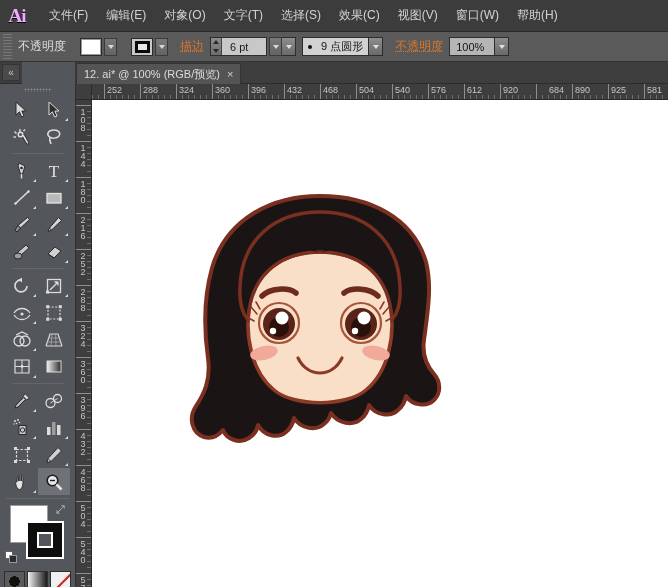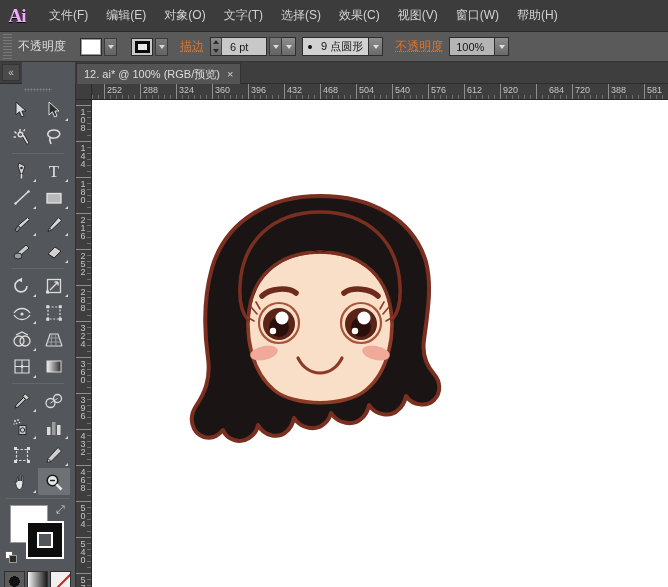--- a/index.html
+++ b/index.html
@@ -688,28 +688,28 @@
       <div class="rh-minor" style="left: 432px;"></div>
       <div class="rh-minor" style="left: 438px;"></div>
       <div class="rh-tick" style="left: 444px;"></div>
       <div class="rh-label" style="left: 444px; margin-left: 10px;">684</div>
       <div class="rh-minor" style="left: 450px;"></div>
       <div class="rh-minor" style="left: 456px;"></div>
       <div class="rh-minor" style="left: 462px;"></div>
       <div class="rh-minor" style="left: 468px;"></div>
       <div class="rh-minor" style="left: 474px;"></div>
       <div class="rh-tick" style="left: 480px;"></div>
-      <div class="rh-label" style="left: 480px;">720</div>
+      <div class="rh-label" style="left: 480px;">890</div>
       <div class="rh-minor" style="left: 486px;"></div>
       <div class="rh-minor" style="left: 492px;"></div>
       <div class="rh-minor" style="left: 498px;"></div>
       <div class="rh-minor" style="left: 504px;"></div>
       <div class="rh-minor" style="left: 510px;"></div>
       <div class="rh-tick" style="left: 516px;"></div>
-      <div class="rh-label" style="left: 516px;">388</div>
+      <div class="rh-label" style="left: 516px;">925</div>
       <div class="rh-minor" style="left: 522px;"></div>
       <div class="rh-minor" style="left: 528px;"></div>
       <div class="rh-minor" style="left: 534px;"></div>
       <div class="rh-minor" style="left: 540px;"></div>
       <div class="rh-minor" style="left: 546px;"></div>
       <div class="rh-tick" style="left: 552px;"></div>
       <div class="rh-label" style="left: 552px;">581</div>
       <div class="rh-minor" style="left: 558px;"></div>
       <div class="rh-minor" style="left: 564px;"></div>
       <div class="rh-minor" style="left: 570px;"></div>

